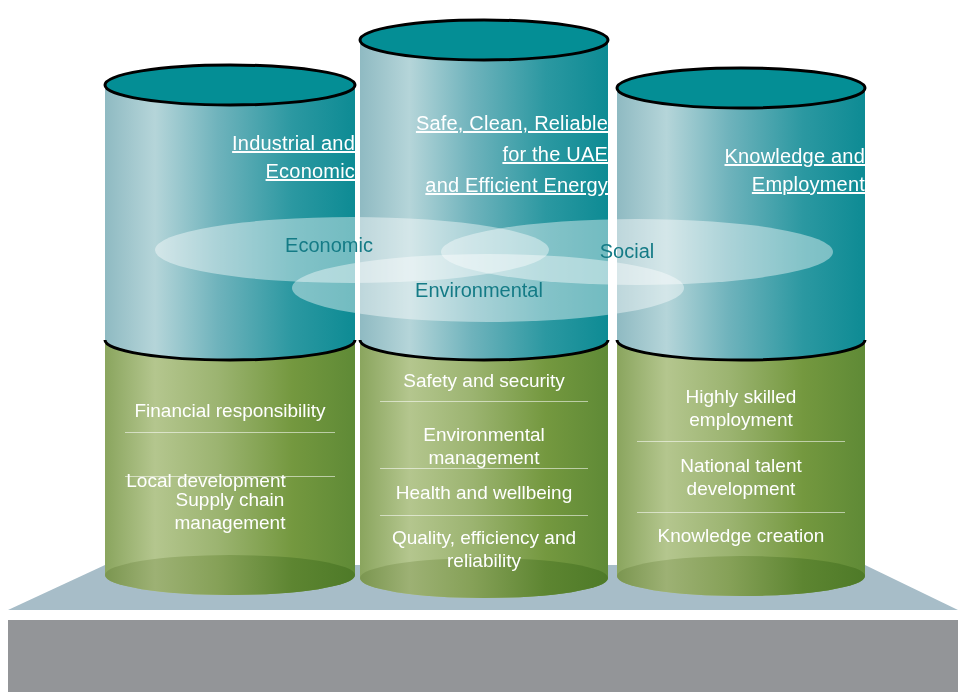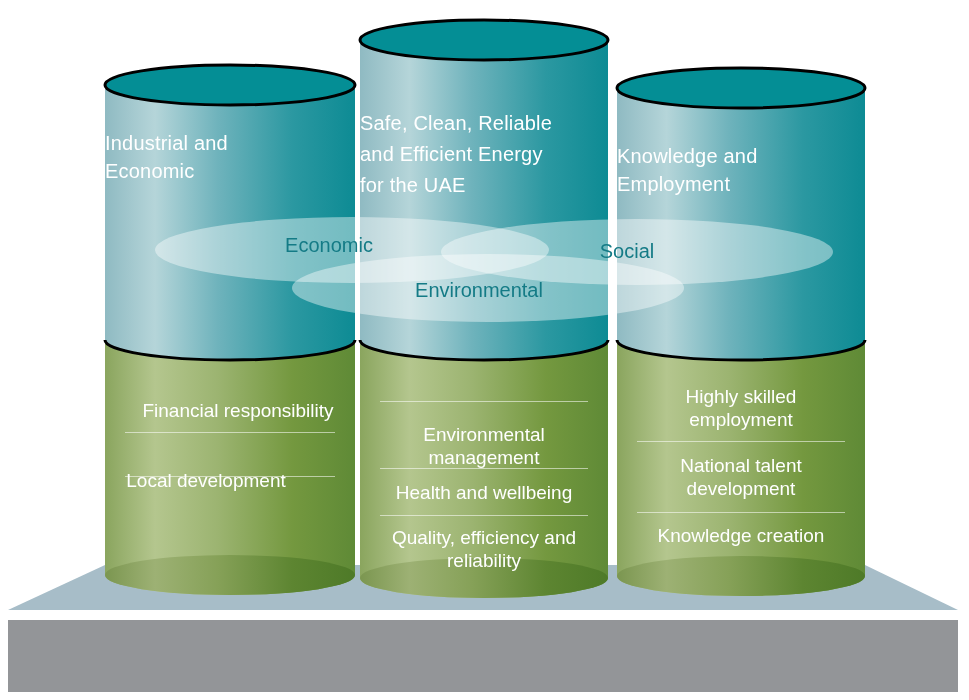--- a/index.html
+++ b/index.html
@@ -1,21 +1,21 @@
 <!DOCTYPE html>
 <html><head>
 <meta charset="utf-8">
 <style>
   html,body{margin:0;padding:0;background:#ffffff;}
   .stage{
     position:relative;width:969px;height:700px;overflow:hidden;
     font-family:"Liberation Sans", sans-serif;background:#ffffff;
   }
   .stage svg{position:absolute;left:0;top:0;}
-  .txt{position:absolute;color:#ffffff;text-align:left;}
+  .txt{position:absolute;color:#ffffff;text-align:right;text-decoration:underline;}
   .pillar-title{font-size:20px;letter-spacing:.2px;}
   .pillar-title .line{line-height:28px;}
   .title-mid .line{line-height:31px;}
   .row{
     position:absolute;color:#ffffff;text-align:center;font-size:19px;line-height:23px;
     transform:translateY(-50%);
   }
   .row .inner{display:inline-block;}
   .divider{position:absolute;height:1px;background:rgba(255,255,255,0.55);}
   .venn-label{
@@ -88,41 +88,47 @@
       <ellipse cx="488" cy="288" rx="196" ry="34" fill="rgba(255,255,255,0.42)"></ellipse>
     </g>
   </svg>
 
   <div class="txt pillar-title" style="left:105px;top:129px;width:250px;">
     <div class="line">Industrial and</div>
     <div class="line">Economic</div>
   </div>
   <div class="txt pillar-title title-mid" style="left:360px;top:108px;width:248px;">
     <div class="line">Safe, Clean, Reliable</div>
+    <div class="line">for the UAE</div>
     <div class="line">and Efficient Energy</div>
-    <div class="line">for the UAE</div>
   </div>
   <div class="txt pillar-title" style="left:617px;top:142px;width:248px;">
     <div class="line">Knowledge and</div>
     <div class="line">Employment</div>
   </div>
 
   <div class="venn-label" style="left:329px;top:245px;">Economic</div>
   <div class="venn-label" style="left:627px;top:251px;">Social</div>
   <div class="venn-label" style="left:479px;top:290px;">Environmental</div>
 
-  <div class="row" style="left:105px;width:250px;top:410px;padding-left:8px;">
+  <div class="row" style="left:105px;width:250px;top:410px;">
     <span class="inner">Financial responsibility</span>
   </div>
   <div class="divider" style="left:125px;width:210px;top:432px;"></div>
   <div class="row" style="left:105px;width:202px;top:480px;">
     <span class="inner">Local development</span>
   </div>
   <div class="divider" style="left:125px;width:210px;top:476px;"></div>
+  <div class="row" style="left:105px;width:250px;top:511px;">
+    <span class="inner" style="max-width:170px;">Supply chain management</span>
+  </div>
 
+  <div class="row" style="left:360px;width:248px;top:380px;">
+    <span class="inner">Safety and security</span>
+  </div>
   <div class="divider" style="left:380px;width:208px;top:401px;"></div>
   <div class="row" style="left:360px;width:248px;top:434px;">
     <span class="inner" style="max-width:185px;margin-top:24px;">Environmental management</span>
   </div>
   <div class="divider" style="left:380px;width:208px;top:468px;"></div>
   <div class="row" style="left:360px;width:248px;top:492px;">
     <span class="inner">Health and wellbeing</span>
   </div>
   <div class="divider" style="left:380px;width:208px;top:515px;"></div>
   <div class="row" style="left:360px;width:248px;top:549px;">

